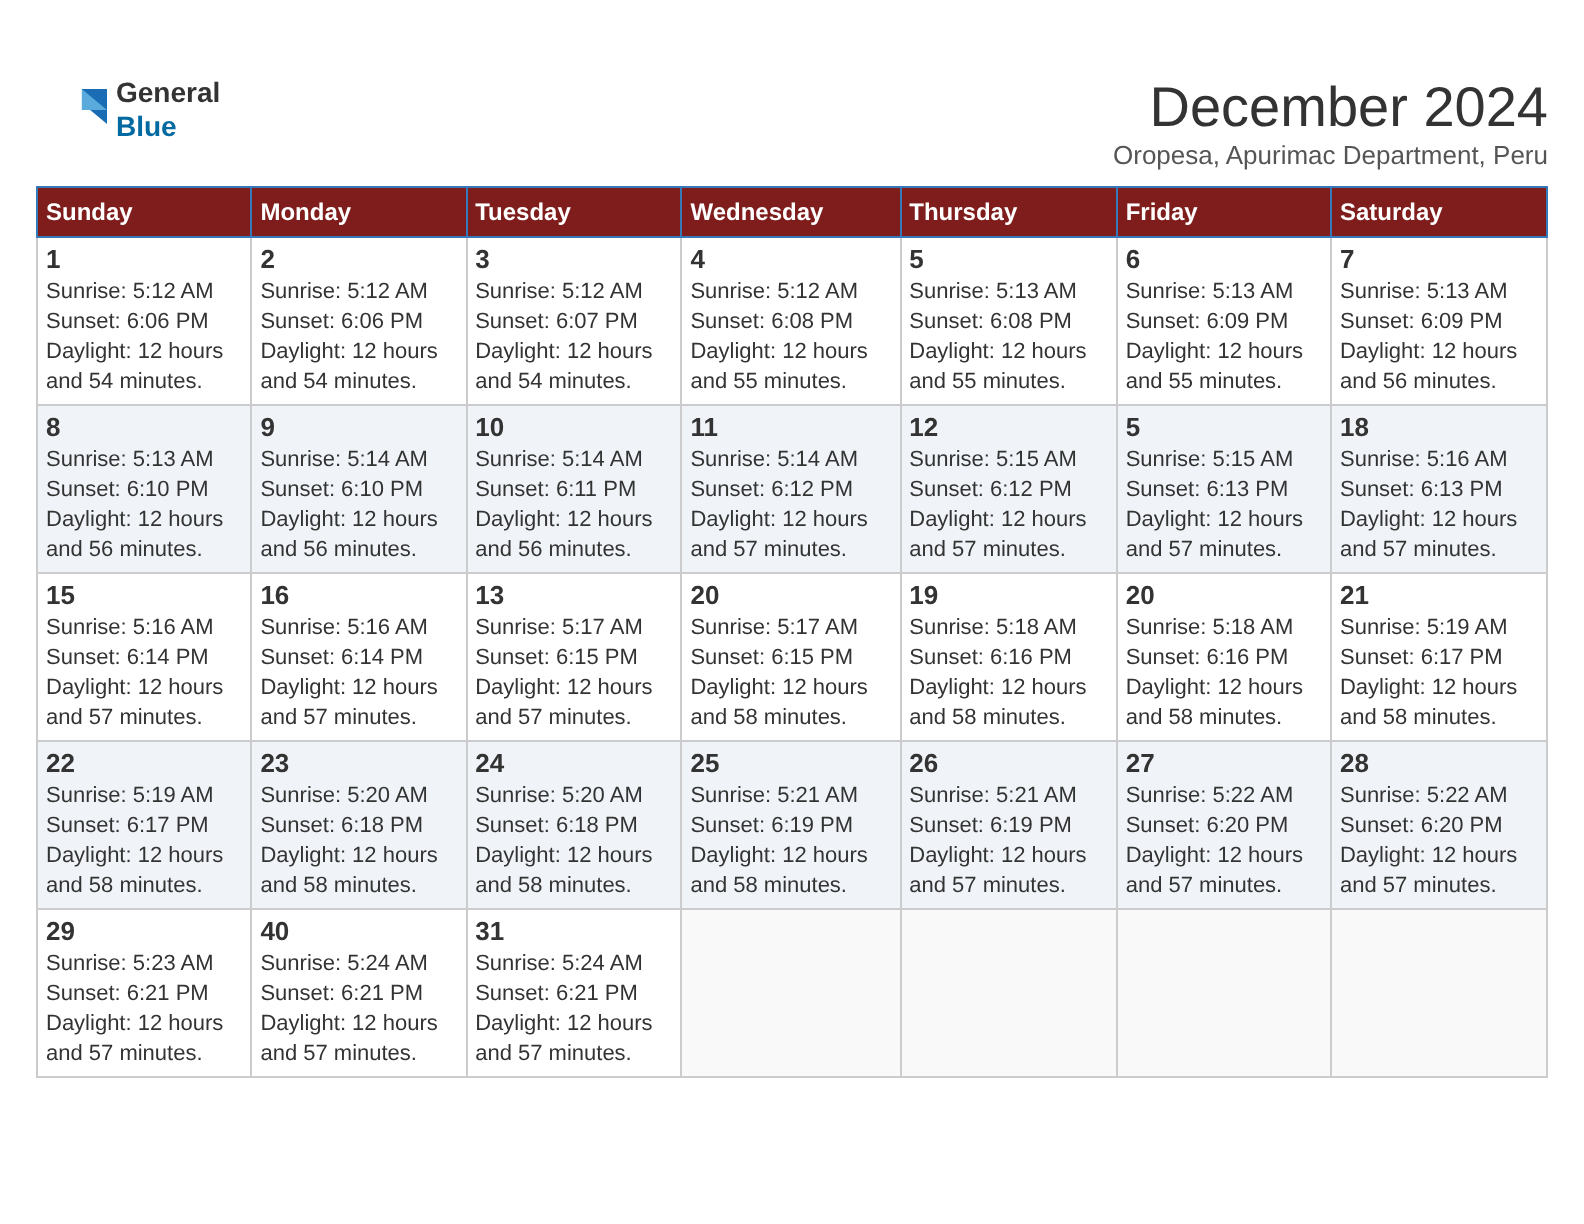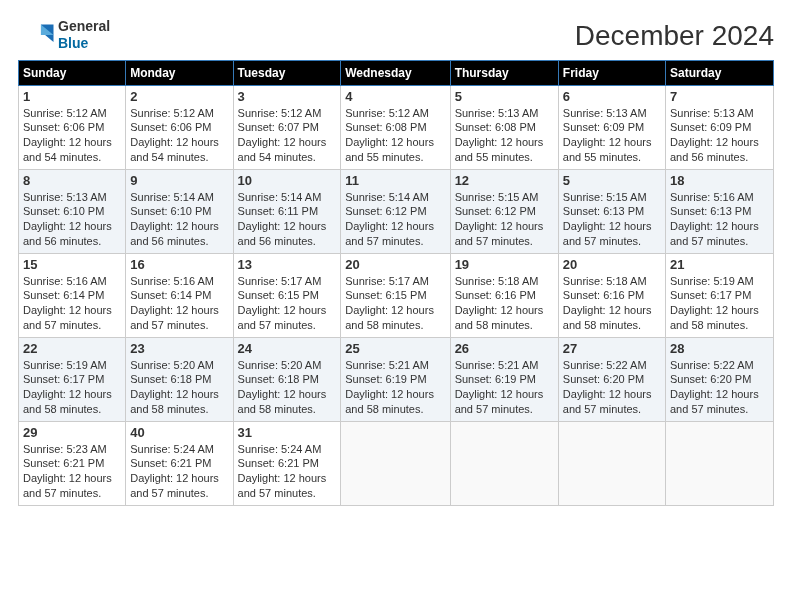--- a/index.html
+++ b/index.html
@@ -12,22 +12,23 @@
     }
     .page {
       width: 792px;
       height: 612px;
       padding: 18px 18px 10px 18px;
       background: #fff;
     }
     .header {
       display: flex;
       justify-content: space-between;
-      align-items: flex-end;
+      align-items: flex-start;
       margin-bottom: 8px;
+      margin-top: 20px;
     }
     .logo {
       display: flex;
       align-items: center;
       gap: 4px;
     }
     .logo-text {
       font-size: 14px;
       font-weight: bold;
       color: #333;
@@ -49,21 +50,21 @@
     .subtitle {
       font-size: 13px;
       color: #555;
     }
     .calendar {
       width: 100%;
       border-collapse: collapse;
       font-size: 10px;
     }
     .calendar thead th {
-      background: #000000;
+      background: #7f1d1d;
       color: #fff;
       padding: 5px 4px;
       text-align: left;
       font-size: 12px;
       font-weight: bold;
       border: 1px solid #3579b8;
     }
     .calendar tbody td {
       border: 1px solid #ccc;
       vertical-align: top;
@@ -108,20 +109,21 @@
       </svg>
       <div>
         <div class="logo-text">
           <span style="color:#333;">General</span>
         </div>
         <div class="logo-text logo-blue">Blue</div>
       </div>
     </div>
     <div class="title-block">
       <div class="main-title">December 2024</div>
+      <div class="subtitle">Oropesa, Apurimac Department, Peru</div>
     </div>
   </div>
 
   <table class="calendar">
     <thead>
       <tr>
       <th>Sunday</th>
           <th>Monday</th>
           <th>Tuesday</th>
           <th>Wednesday</th>

